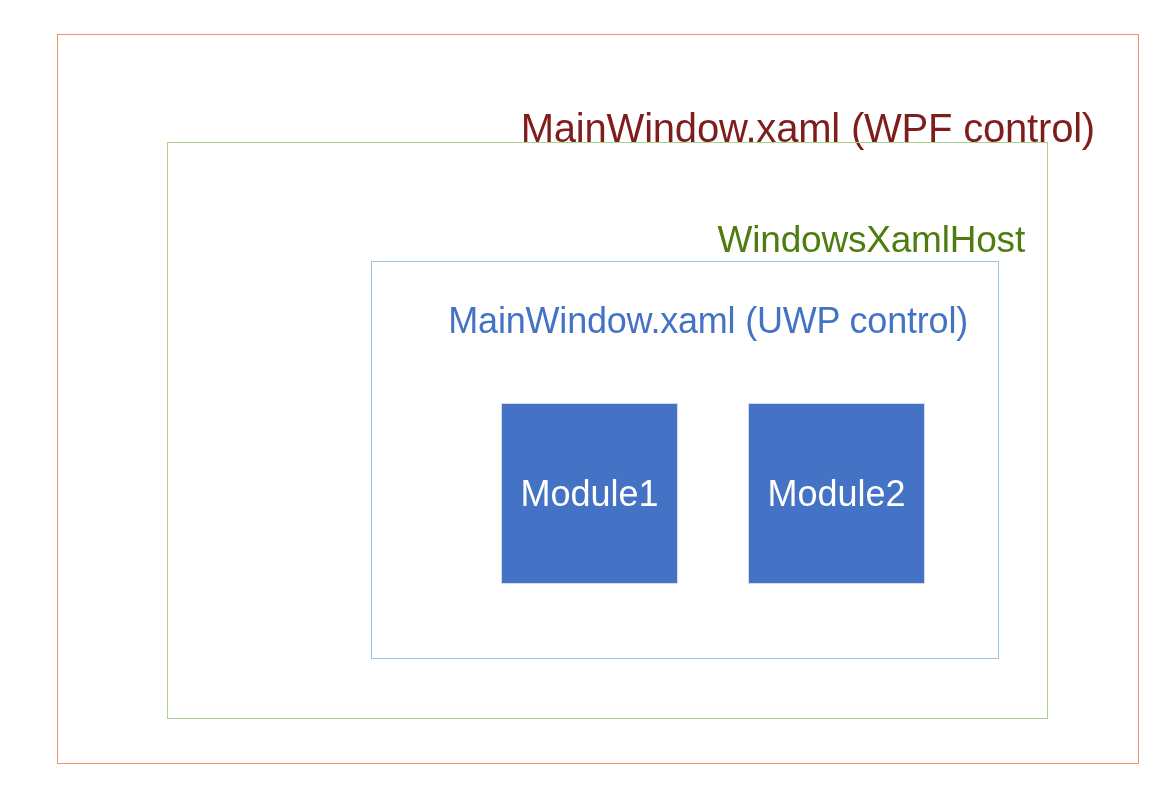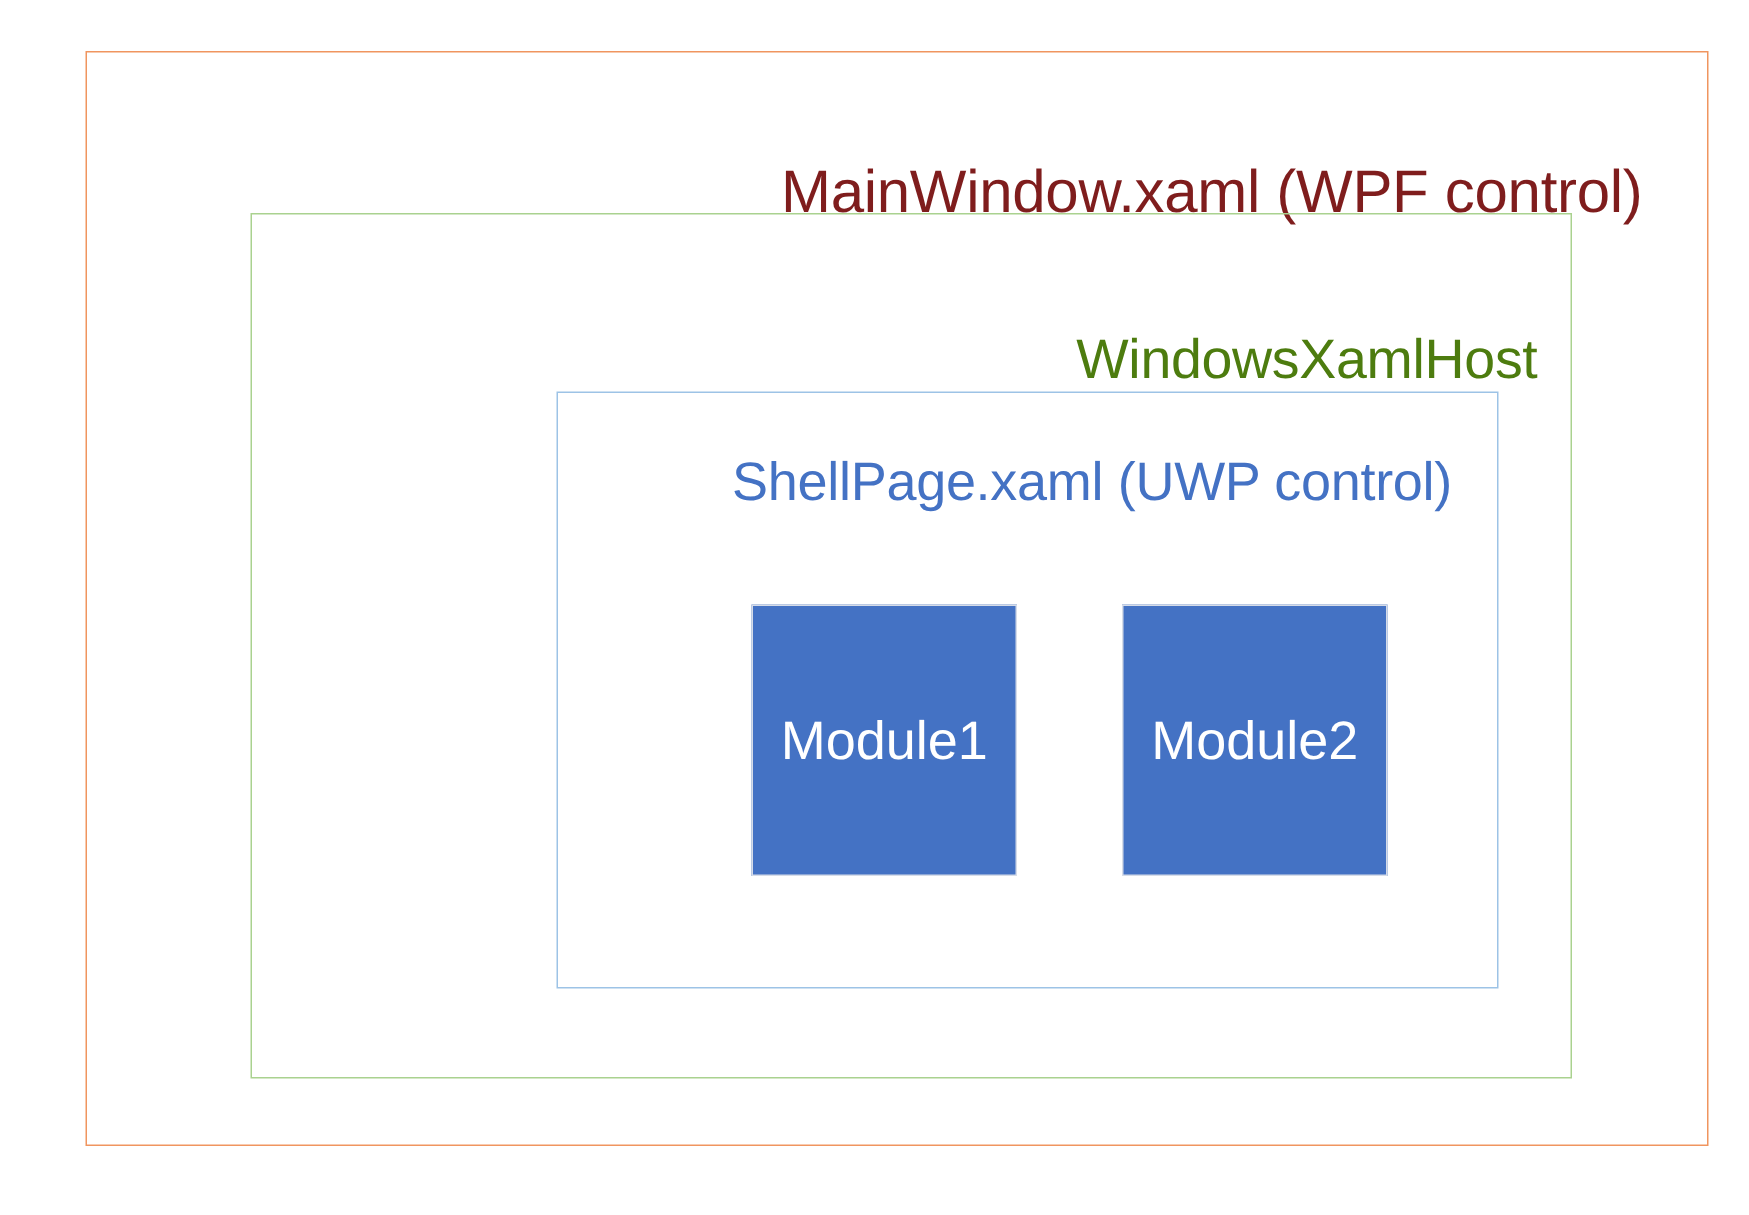--- a/index.html
+++ b/index.html
@@ -128,21 +128,21 @@
 
 <div id="canvas">
 
   <div class="layer-box layer-outer"></div>
   <div class="layer-caption caption-outer">MainWindow.xaml (WPF control)</div>
 
   <div class="layer-box layer-middle"></div>
   <div class="layer-caption caption-middle">WindowsXamlHost</div>
 
   <div class="layer-box layer-inner"></div>
-  <div class="layer-caption caption-inner">ShellPage.xaml (UWP control)</div>
+  <div class="layer-caption caption-inner">MainWindow.xaml (UWP control)</div>
 
   <div class="module-box module-1">
     <span class="module-line">Module</span>
     <span class="module-line">1</span>
   </div>
 
   <div class="module-box module-2">
     <span class="module-line">Module</span>
     <span class="module-line">2</span>
   </div>

